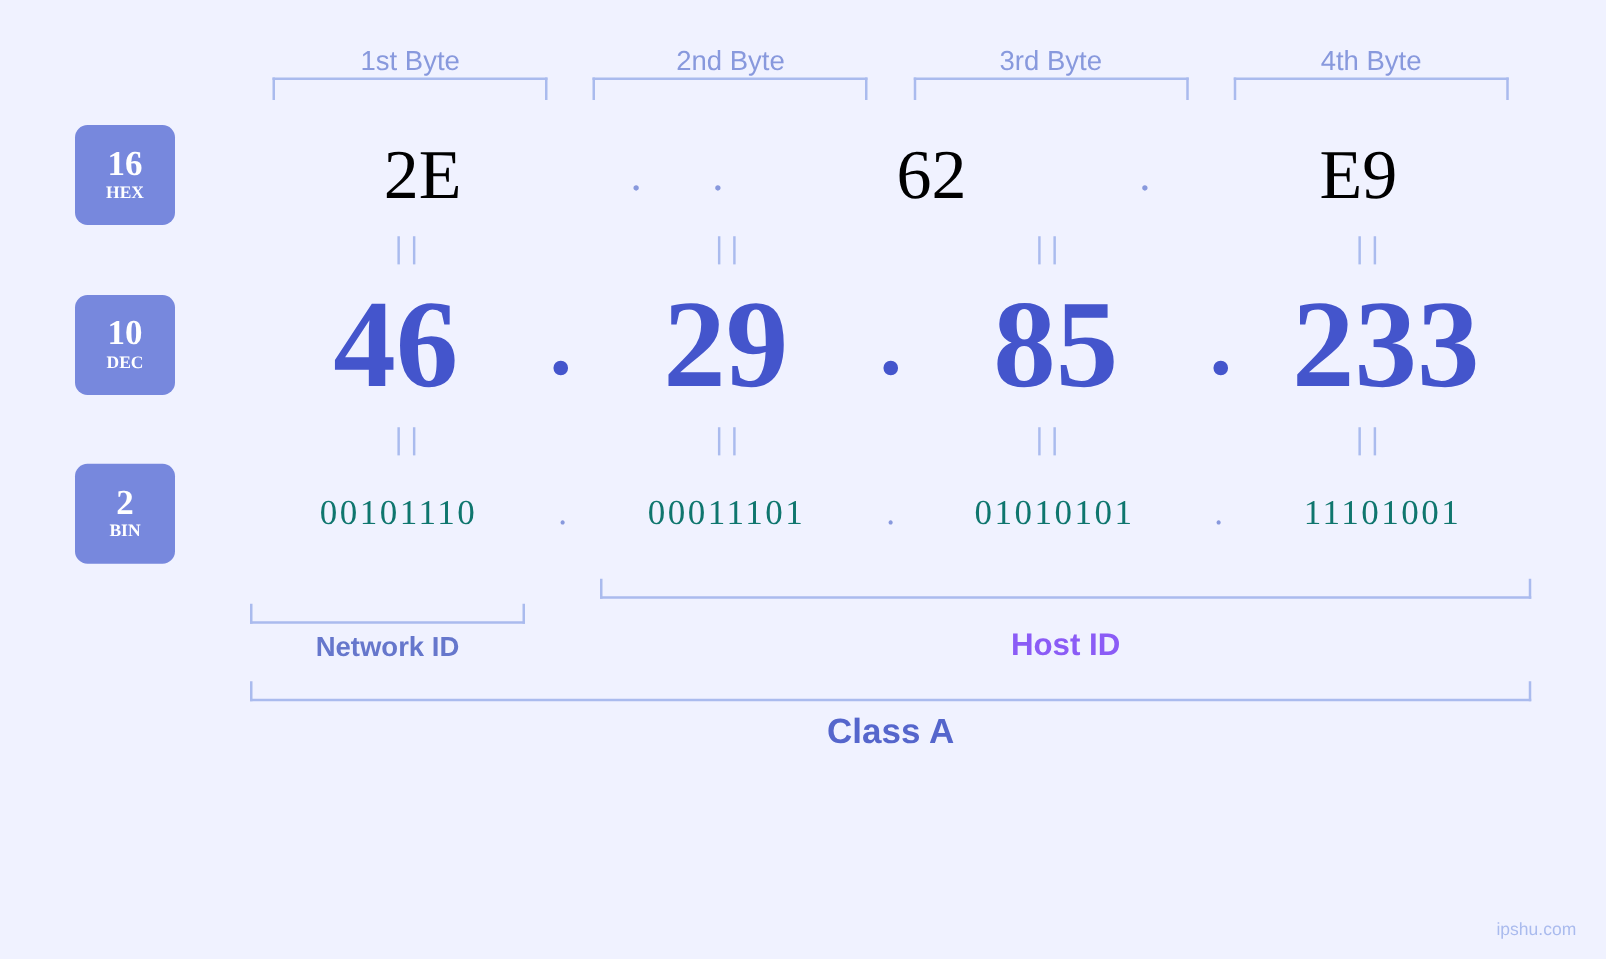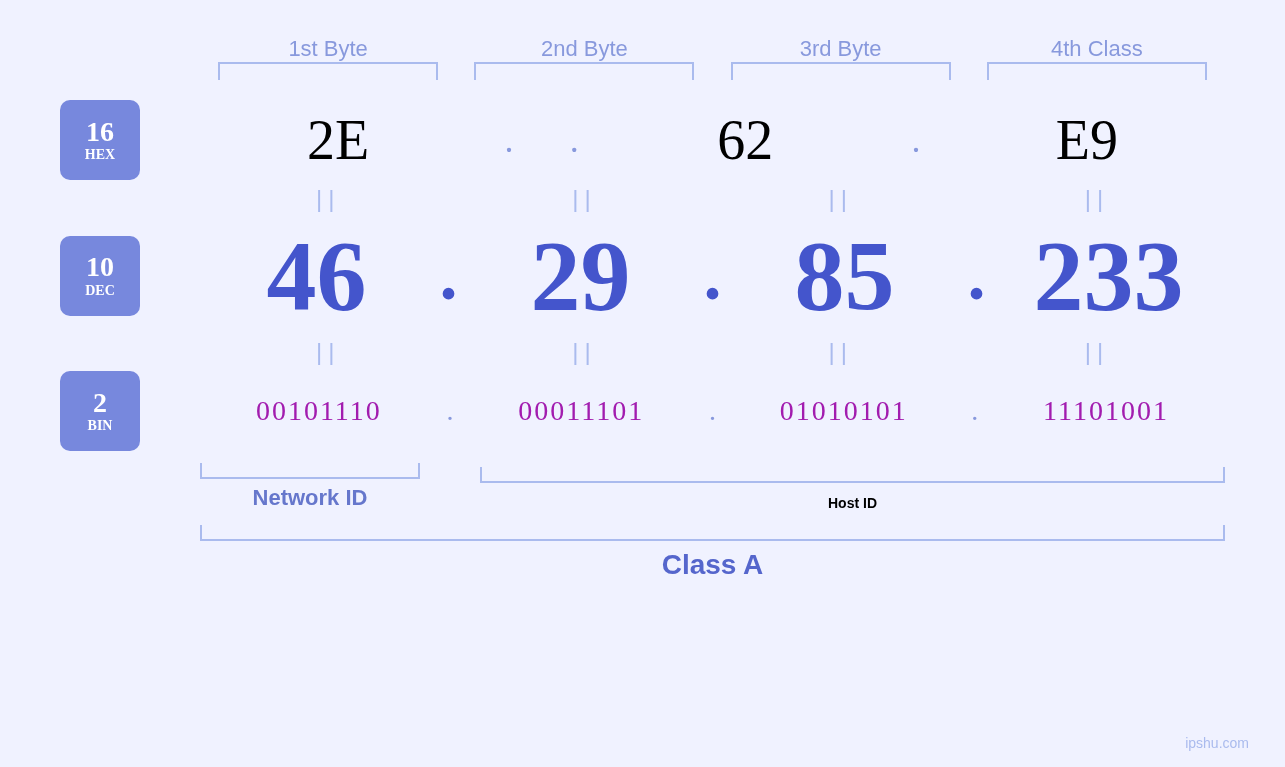--- a/index.html
+++ b/index.html
@@ -113,21 +113,21 @@
       font-weight: 300;
     }
 
     .byte-value-dec {
       color: #4455cc;
       font-size: 100px;
       font-weight: bold;
     }
 
     .byte-value-bin {
-      color: #a21caf;
+      color: #0f766e;
       font-size: 28px;
       font-weight: 400;
       letter-spacing: 2px;
     }
 
     .dot-hex {
       color: #8899dd;
       font-size: 36px;
     }
 
@@ -150,41 +150,41 @@
       text-align: center;
       color: #aabbee;
       font-size: 24px;
       letter-spacing: 6px;
     }
 
     
     .watermark {
       position: absolute;
       bottom: 16px;
-      right: 36px;
+      right: 24px;
       color: #aabbee;
       font-size: 14px;
     }
 
     
     .sep {
       flex-shrink: 0;
       text-align: center;
     }
   </style>
 </head>
 <body>
 
 <div class="container">
 
   <div class="byte-headers">
     <div class="byte-header">1st Byte</div>
     <div class="byte-header">2nd Byte</div>
     <div class="byte-header">3rd Byte</div>
-    <div class="byte-header">4th Class</div>
+    <div class="byte-header">4th Byte</div>
   </div>
 
   <div class="bracket-row">
     <div class="bracket"></div>
     <div class="bracket"></div>
     <div class="bracket"></div>
     <div class="bracket"></div>
   </div>
 
   <div class="data-row">
@@ -274,21 +274,21 @@
 
     <div style="display:flex;flex-direction:column;align-items:center;">
       <div style="width:220px; height:16px; border-bottom:2px solid #aabbee; border-left:2px solid #aabbee; border-right:2px solid #aabbee;"></div>
       <div style="color:#6677cc;font-size:22px;font-weight:bold;margin-top:6px;">Network ID</div>
     </div>
 
     <div style="width:60px;"></div>
 
     <div style="display:flex;flex-direction:column;align-items:center;flex:1;">
       <div style="width:100%; height:16px; border-bottom:2px solid #aabbee; border-left:2px solid #aabbee; border-right:2px solid #aabbee;"></div>
-      <div style="color:#000000;font-size:14px;font-weight:bold;margin-top:12px;">Host ID</div>
+      <div style="color:#8b5cf6;font-size:25px;font-weight:bold;margin-top:23px;">Host ID</div>
     </div>
   </div>
 
   <div style="width:100%; padding-left:140px; margin-top:14px;">
     <div style="width:100%; height:16px; border-bottom:2px solid #aabbee; border-left:2px solid #aabbee; border-right:2px solid #aabbee;"></div>
     <div style="text-align:center; color:#5566cc; font-size:28px; font-weight:bold; margin-top:8px;">Class A</div>
   </div>
 
 </div>
 

